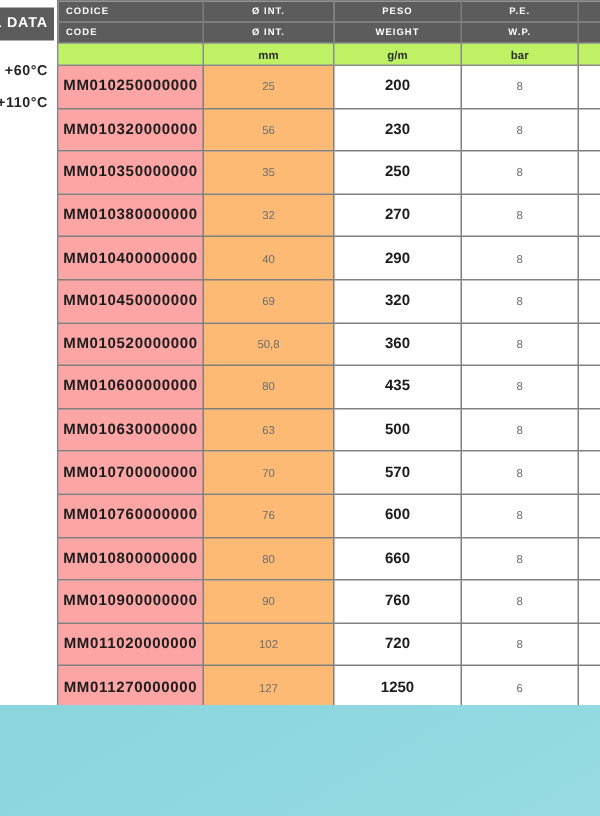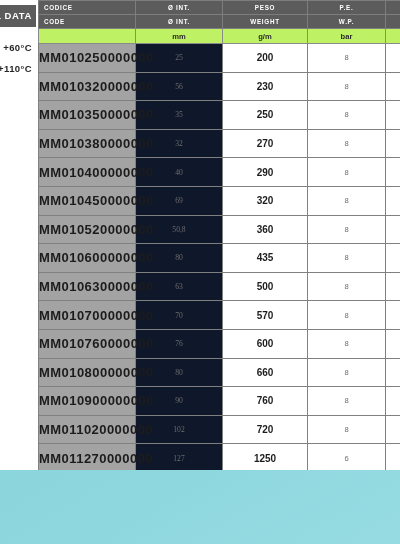--- a/index.html
+++ b/index.html
@@ -129,34 +129,33 @@
     color: #2b2b2b;
     height: 14px;
     font-size: 7.6px;
     font-weight: bold;
     border-color: #8a8a8a;
   }
 
   
   tbody tr { height: 28.6px; }
   td.code {
-    background: #a3a3a3;
+    background: #fca5a5;
     color: #1c1c1c;
-    font-size: 13px;
+    font-size: 10px;
     font-weight: bold;
     letter-spacing: 0.45px;
     text-align: left;
     padding-left: 5px;
   }
   td.dim {
-    background: #0f172a;
+    background: #fdba74;
     color: #6d6d6d;
     font-size: 7.6px;
     font-weight: normal;
-    font-family: Liberation Serif, serif;
   }
   td.weight {
     background: #ffffff;
     color: #1c1c1c;
     font-size: 10px;
     font-weight: bold;
   }
   td.wp {
     background: #ffffff;
     color: #6d6d6d;

